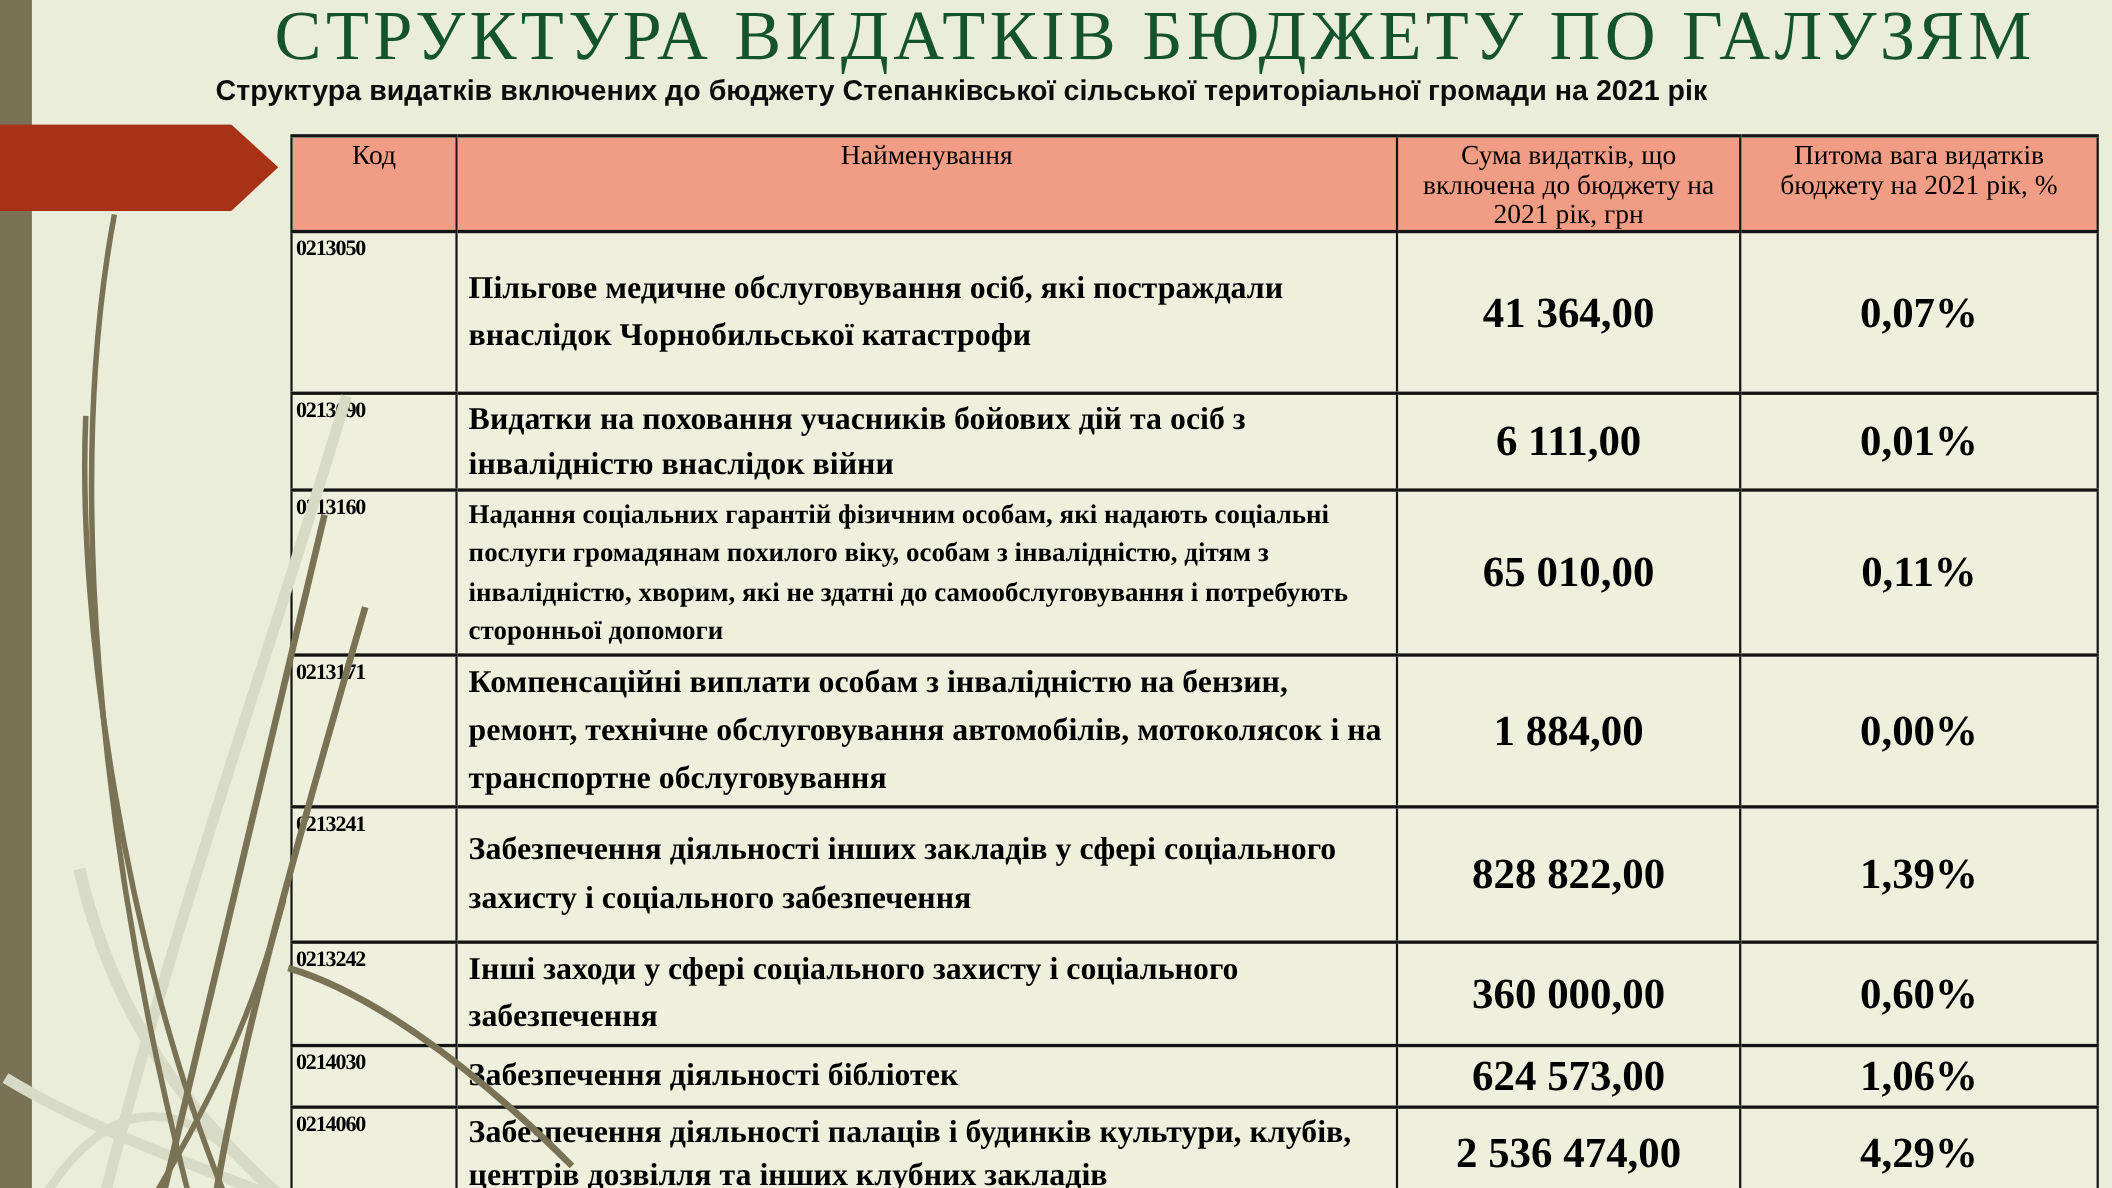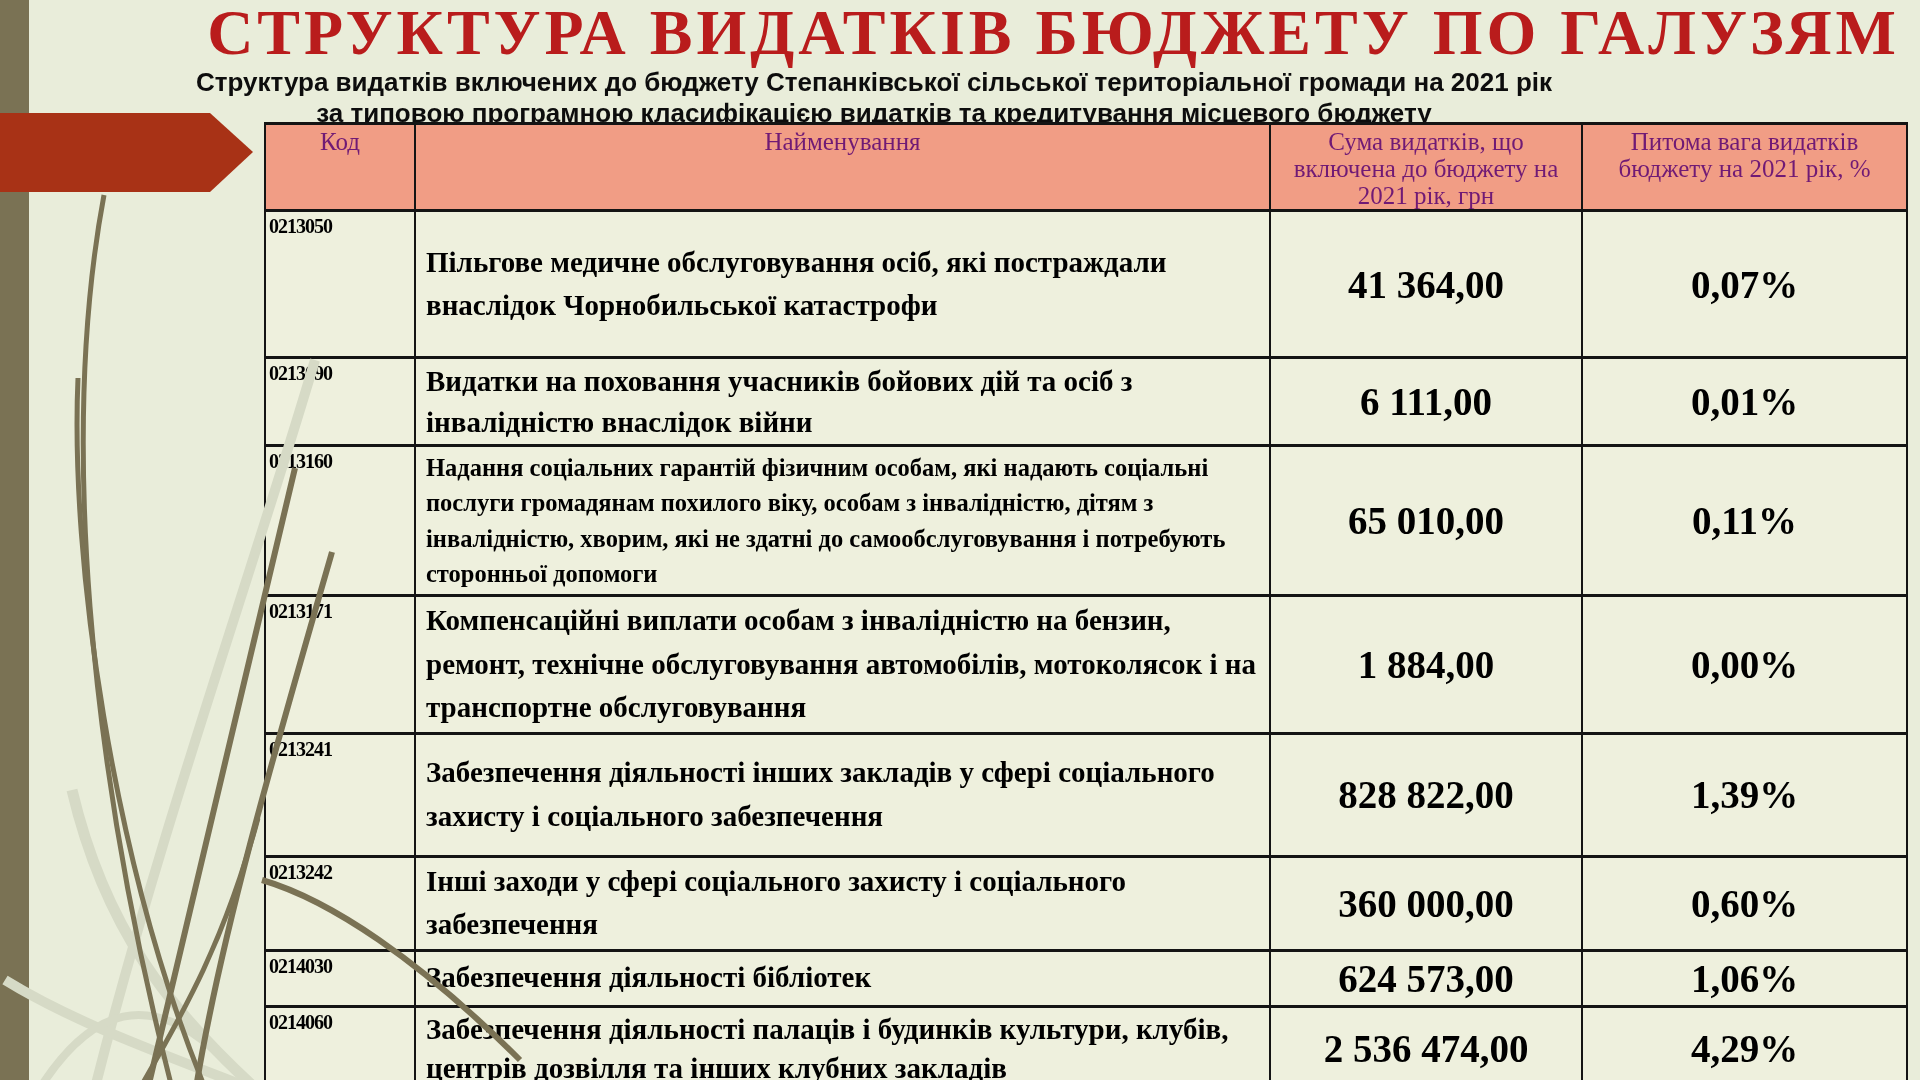--- a/index.html
+++ b/index.html
@@ -6,36 +6,36 @@
   body{font-family:"Liberation Serif", serif;}
   .slide{position:relative;width:1920px;height:1080px;overflow:hidden;background:#e9edda;}
 
   
   .side-bar{position:absolute;left:0;top:0;width:29px;height:1080px;background:#7a7254;}
   .arrow{position:absolute;left:0;top:113px;width:253px;height:79px;background:#a83216;
          clip-path:polygon(0 0,210px 0,253px 39px,210px 79px,0 79px);}
   .grass{position:absolute;left:0;top:0;width:1920px;height:1080px;pointer-events:none;z-index:6;}
 
   
-  .title{position:absolute;left:200px;right:20px;top:0;text-align:right;
-         font-family:"Liberation Serif", serif;font-weight:bold;font-size:64px;line-height:66px;
-         letter-spacing:4px;color:#b91c1c;white-space:nowrap;}
+  .title{position:absolute;left:200px;right:20px;top:0;text-align:center;
+         font-family:"Liberation Serif", serif;font-weight:normal;font-size:64px;line-height:66px;
+         letter-spacing:4px;color:#14532d;white-space:nowrap;}
   .subtitle{position:absolute;left:0;right:172px;top:67px;text-align:center;
             font-family:"Liberation Sans", sans-serif;font-weight:bold;font-size:26px;
             line-height:31px;color:#0d0d0d;z-index:2;}
   .subtitle div{white-space:nowrap;}
 
   
   .tbl-wrap{position:absolute;left:264px;top:122px;z-index:3;}
   table{border-collapse:collapse;table-layout:fixed;width:1642px;}
   th,td{border:3px solid #141414;border-left-width:2px;border-right-width:2px;overflow:hidden;}
   col.c1{width:150px;} col.c2{width:855px;} col.c3{width:312px;} col.c4{width:325px;}
   thead tr{height:82px;}
   th{background:#f19d85;font-weight:normal;font-size:25px;line-height:27px;
-     vertical-align:top;padding:3px 6px 0 6px;text-align:center;color:#701a75;}
+     vertical-align:top;padding:3px 6px 0 6px;text-align:center;color:#000000;}
   td{background:#eef0dd;color:#000;font-weight:bold;}
   .col-code{font-size:20px;vertical-align:top;text-align:left;padding:3px 2px 0 3px;letter-spacing:-1px;}
   .col-name{font-size:29px;line-height:1.5;text-align:left;vertical-align:middle;padding:2px 10px;}
   .col-amount,.col-share{font-size:39px;text-align:center;vertical-align:middle;white-space:nowrap;}
   tbody tr:nth-child(1){height:147px;}
   tbody tr:nth-child(2){height:86px;}
   tbody tr:nth-child(3){height:150px;}
   tbody tr:nth-child(4){height:135px;}
   tbody tr:nth-child(5){height:123px;}
   tbody tr:nth-child(6){height:91px;margin-top:46px;}
@@ -50,21 +50,20 @@
 
 <div class="slide">
 
   <div class="side-bar"></div>
   <div class="arrow"></div>
 
   <div class="title">СТРУКТУРА ВИДАТКІВ БЮДЖЕТУ ПО ГАЛУЗЯМ</div>
 
   <div class="subtitle">
     <div>Структура видатків включених до бюджету Степанківської сільської територіальної громади на 2021 рік</div>
-    <div>за типовою програмною класифікацією видатків та кредитування місцевого бюджету</div>
   </div>
 
   <div class="tbl-wrap">
     <table>
       <colgroup>
           <col class="c1">
           <col class="c2">
           <col class="c3">
           <col class="c4">
         </colgroup>

